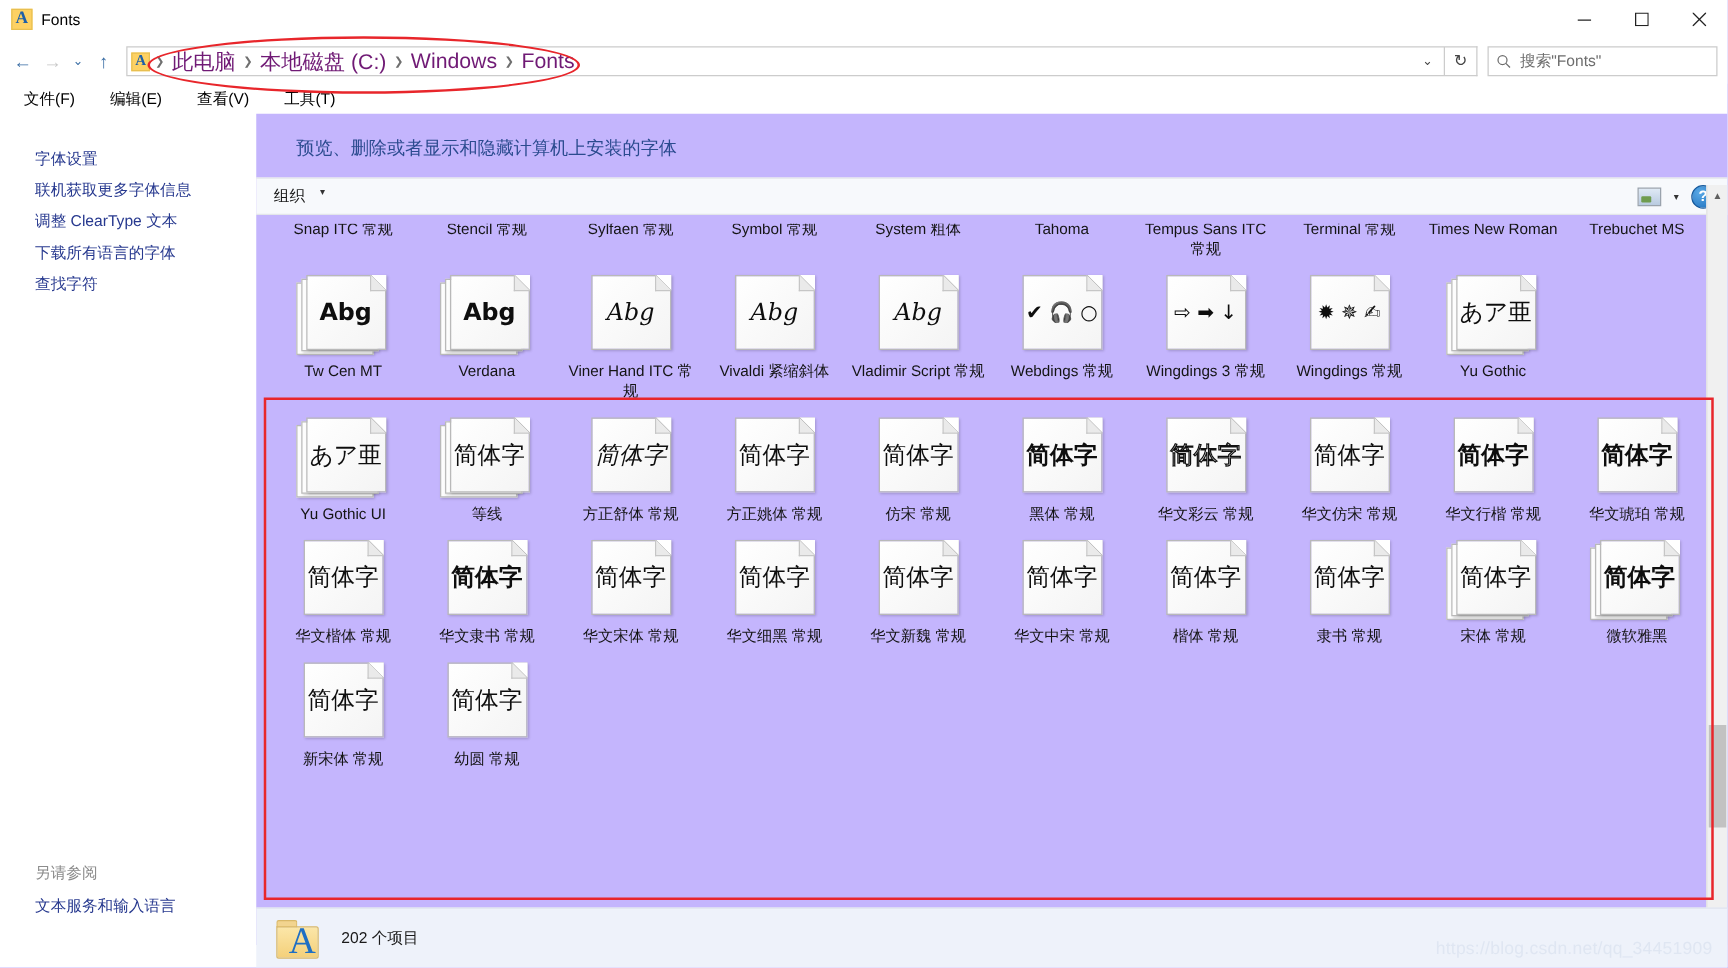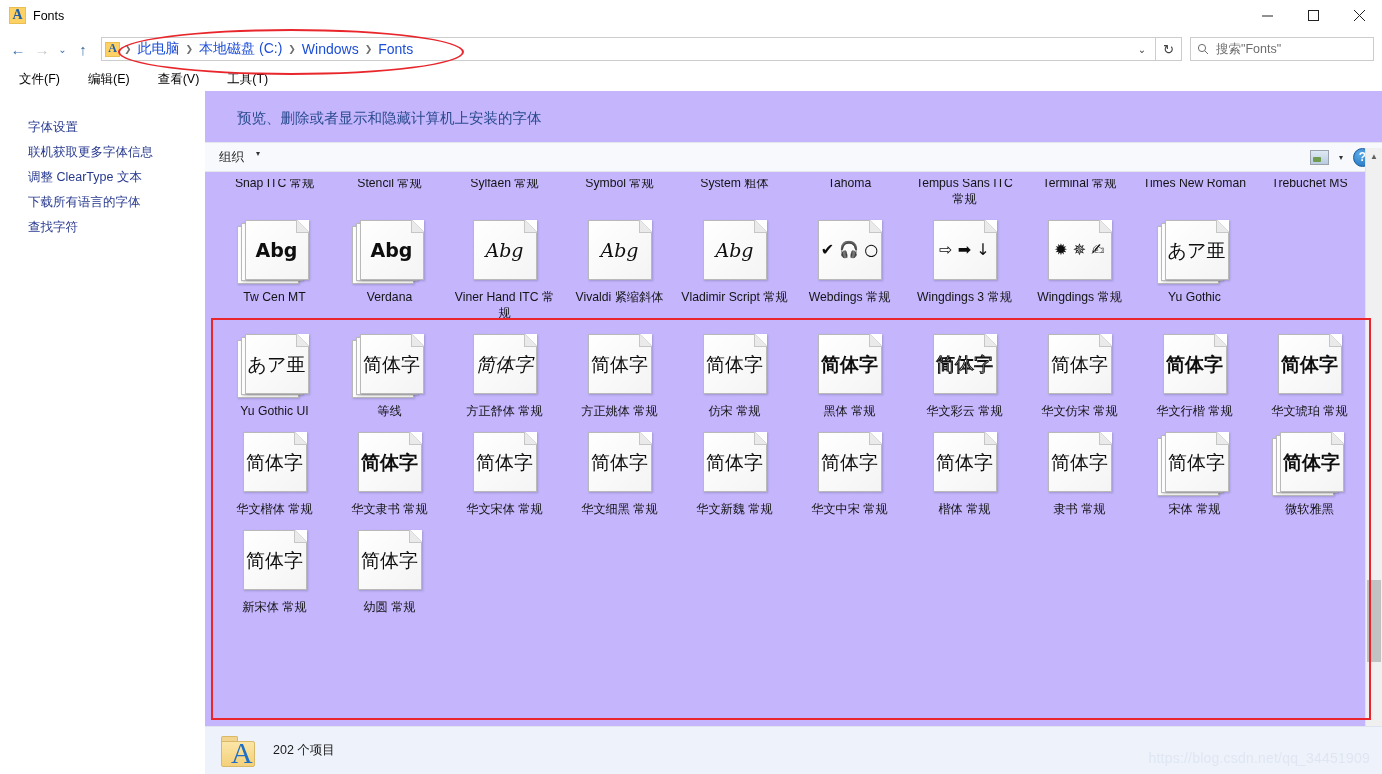--- a/index.html
+++ b/index.html
@@ -52,21 +52,21 @@
     display:flex; align-items:center; padding: 0 2px 0 3px; position:relative;
   }
   .crumb-icon {
     width: 15px; height:15px; background:#fdd163; border:1px solid #e8bf50;
     position:relative; margin-right:3px; flex:none;
   }
   .crumb-icon span {
     position:absolute; left:0; right:0; top:-2px; text-align:center;
     font-family:"Liberation Serif", serif; font-size:12px; color:#1d5fa8; font-weight:bold;
   }
-  .crumb { font-size:14px; color:#1d4ed8; padding: 0 5px; white-space:nowrap; }
+  .crumb { font-size:17px; color:#701a75; padding: 0 5px; white-space:nowrap; }
   .crumb-sep { color:#6f6f6f; font-size:9px; padding:0 1px; }
   .crumb-drop {
     margin-left:auto; width: 22px; text-align:center; color:#444; font-size:10px;
   }
   .refresh-btn {
     width: 26px; height:24px; border:1px solid #cccccc; border-left:none;
     display:flex; align-items:center; justify-content:center; color:#444; font-size:13px;
   }
   .searchbox {
     width: 184px; height:24px; margin-left: 8px; border:1px solid #cccccc; background:#fff;
@@ -275,20 +275,24 @@
 
 <div class="content">
 
   <div class="sidebar">
     <div style="height:14px"></div>
     <div class="side-link">字体设置</div>
     <div class="side-link">联机获取更多字体信息</div>
     <div class="side-link">调整 ClearType 文本</div>
     <div class="side-link">下载所有语言的字体</div>
     <div class="side-link">查找字符</div>
+    <div class="side-bottom">
+      <div class="side-gray">另请参阅</div>
+      <div class="side-link">文本服务和输入语言</div>
+    </div>
   </div>
 
   <div class="main">
     <div class="main-head">预览、删除或者显示和隐藏计算机上安装的字体</div>
 
     <div class="toolbar">
       <div class="tb-item">
         <span>组织</span>
         <span class="tb-caret">▾</span>
       </div>

